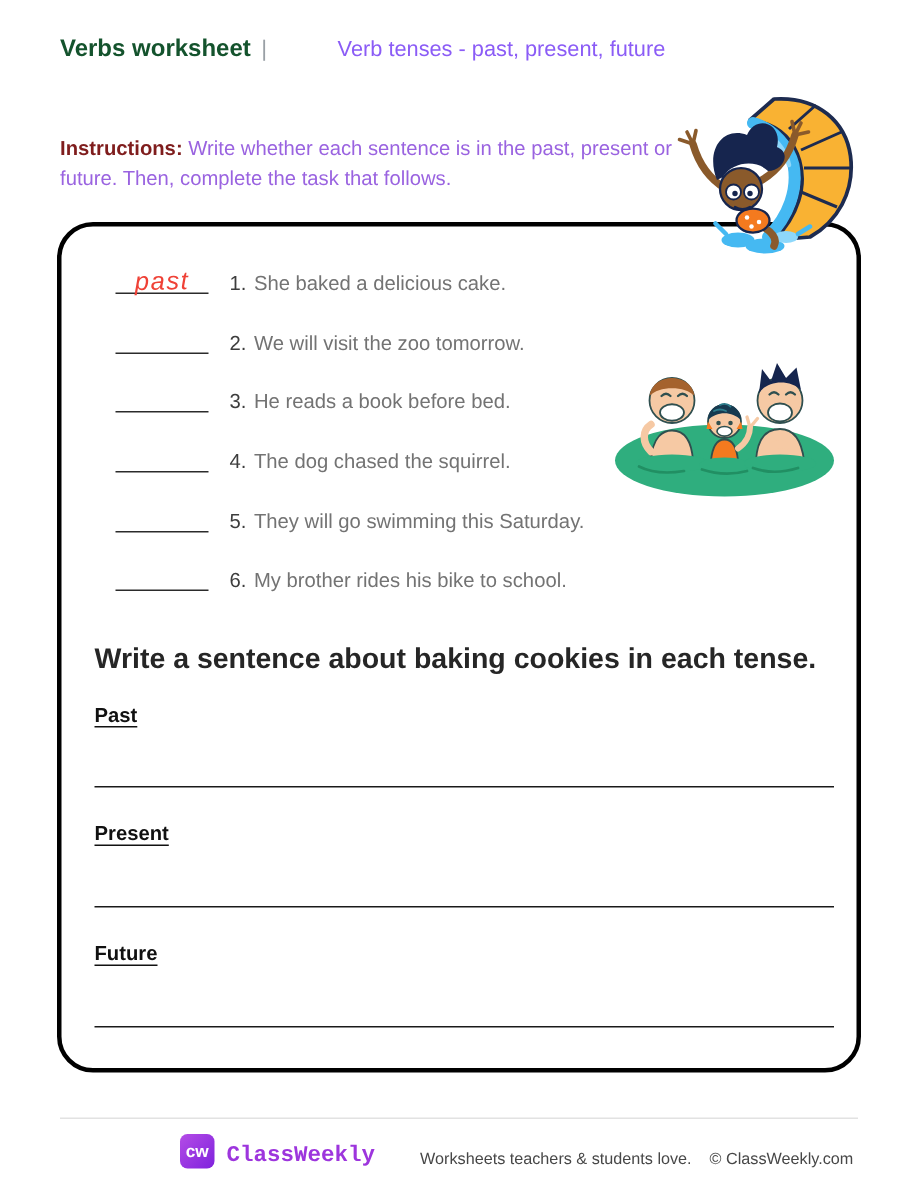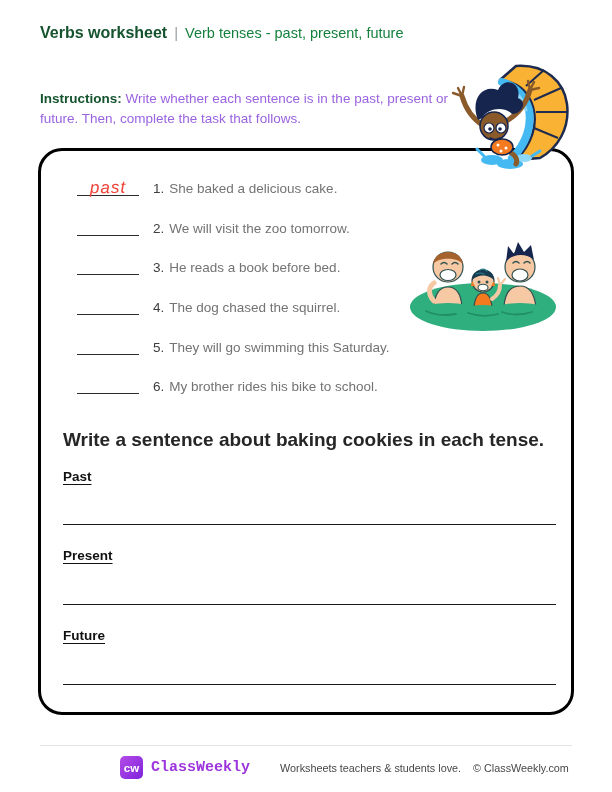--- a/index.html
+++ b/index.html
@@ -5,27 +5,27 @@
   html,body{margin:0;padding:0;}
   body{
     width:612px;height:792px;position:relative;background:#ffffff;
     font-family:"Liberation Sans",sans-serif;overflow:hidden;
     -webkit-font-smoothing:antialiased;
   }
   
   .header{position:absolute;left:40px;top:24px;white-space:nowrap;}
   .title-bold{font-size:16px;font-weight:bold;color:#14532d;}
   .title-sep{font-size:15px;color:#9aa0a6;padding:0 7px;}
-  .title-sub{font-size:14.5px;color:#15803d;}
+  .title-sub{font-size:14.5px;color:#8b5cf6;margin-left:40px;}
   
   .instructions{
     position:absolute;left:40px;top:75px;width:430px;
     font-size:13.5px;line-height:1.55;color:#9a63e0;
   }
-  .instructions b{color:#14532d;font-weight:bold;}
+  .instructions b{color:#7f1d1d;font-weight:bold;}
   
   .slide-illu{position:absolute;left:446px;top:52px;z-index:3;}
   .pool-illu{position:absolute;right:13px;top:90px;}
   
   .sheet{
     position:absolute;left:38px;top:148px;width:530px;height:561px;
     border:3px solid #000000;border-radius:24px;background:#fff;z-index:1;
   }
   .row{position:absolute;left:36px;height:20px;display:flex;align-items:flex-end;}
   .blank{
@@ -46,21 +46,21 @@
   .tense-label{
     position:absolute;left:22px;font-size:13.5px;font-weight:bold;color:#111;
     text-decoration:underline;text-underline-offset:3px;
   }
   .write-line{position:absolute;left:22px;width:493px;border-top:1.5px solid #1a1a1a;height:0;}
   .lbl-past{top:318px}.line-1{top:373px}
   .lbl-present{top:397px}.line-2{top:453px}
   .lbl-future{top:477px}.line-3{top:533px}
   
   .footer-divider{position:absolute;left:40px;right:40px;top:745px;border-top:1px solid #e2e2e2;}
-  .footer{position:absolute;left:120px;top:756px;display:flex;align-items:center;}
+  .footer{position:absolute;left:120px;top:756px;display:flex;align-items:flex-end;}
   .logo-badge{
     width:23px;height:23px;border-radius:5px;flex:0 0 auto;
     background:linear-gradient(135deg,#b44ce6,#7f22dd);
     color:#fff;font-size:11.5px;font-weight:bold;
     display:flex;align-items:center;justify-content:center;
   }
   .brand{margin-left:8px;font-size:15px;font-weight:bold;color:#9d35dd;font-family:Liberation Mono, monospace;}
   .tagline{margin-left:30px;font-size:10.8px;color:#474747;}
   .copyright{margin-left:12px;font-size:10.8px;color:#474747;}
 </style>

